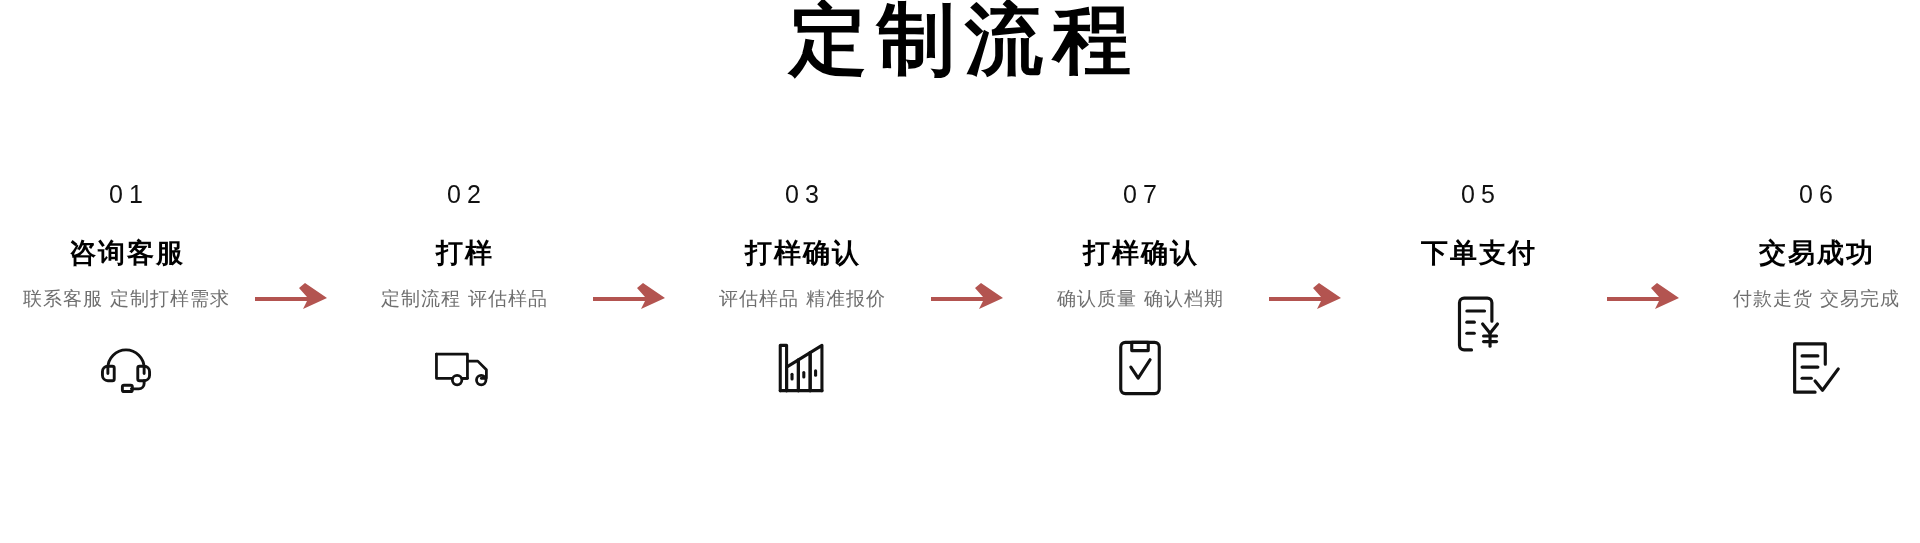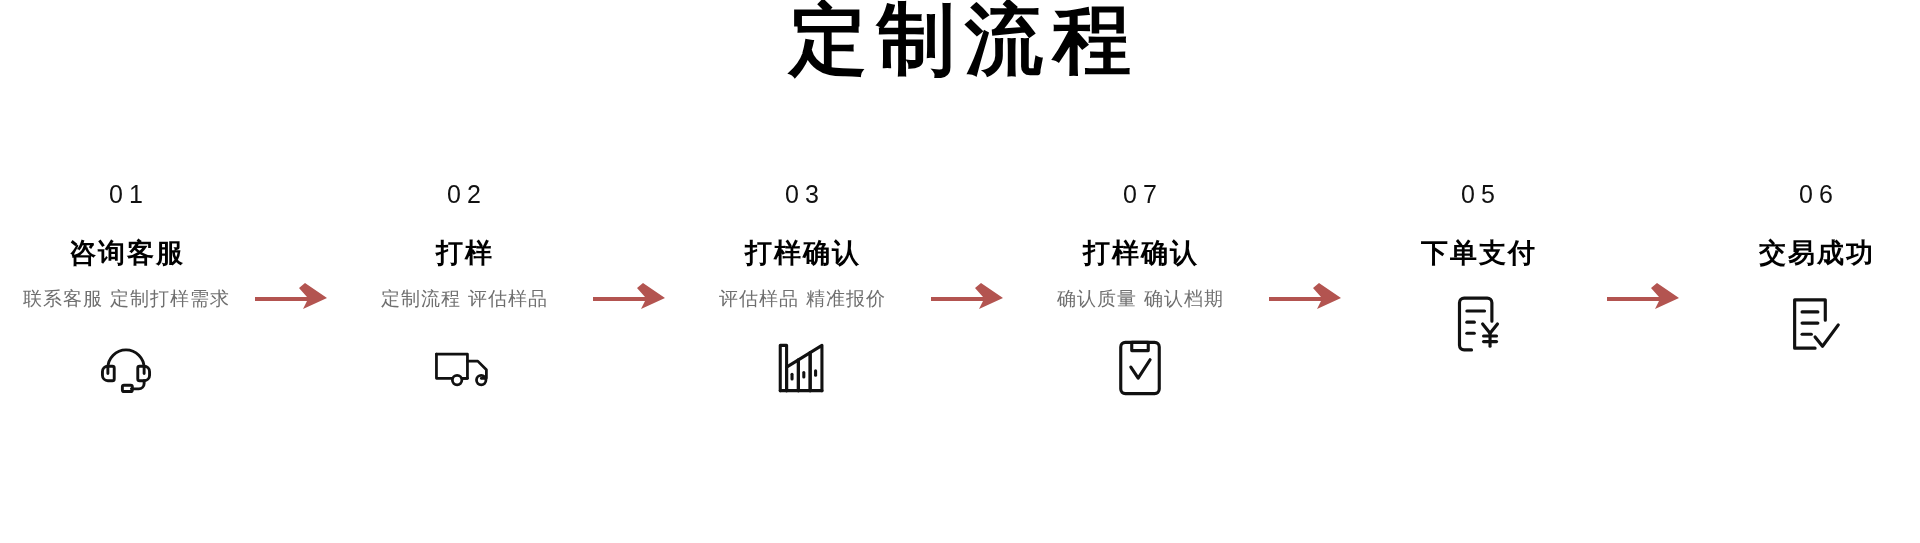--- a/index.html
+++ b/index.html
@@ -255,20 +255,24 @@
 
     <div class="arrow">
       <svg width="80" height="40" viewBox="0 0 80 40">
         <path d="M0 22 L52 22 L44 13 L50 8 L72 23 L48 34 L52 26 L0 26 Z" fill="#b35450"></path>
       </svg>
     </div>
 
     <div class="step">
       <div class="step-num">06</div>
       <div class="step-title">交易成功</div>
+      <div class="step-desc">
+        <div class="step-desc-line">付款走货</div>
+        <div class="step-desc-line">交易完成</div>
+      </div>
       <div class="step-icon">
         <svg width="52" height="56" viewBox="0 0 56 60" fill="none" stroke="#111111" stroke-width="3.4" stroke-linecap="round" stroke-linejoin="round">
           <path d="M38 26 V4 H5 v52 h22"></path>
           <path d="M13 17 h17"></path>
           <path d="M13 29 h17"></path>
           <path d="M13 41 h10"></path>
           <path d="M27 44 L35 54 L52 31"></path>
         </svg>
       </div>
     </div>

